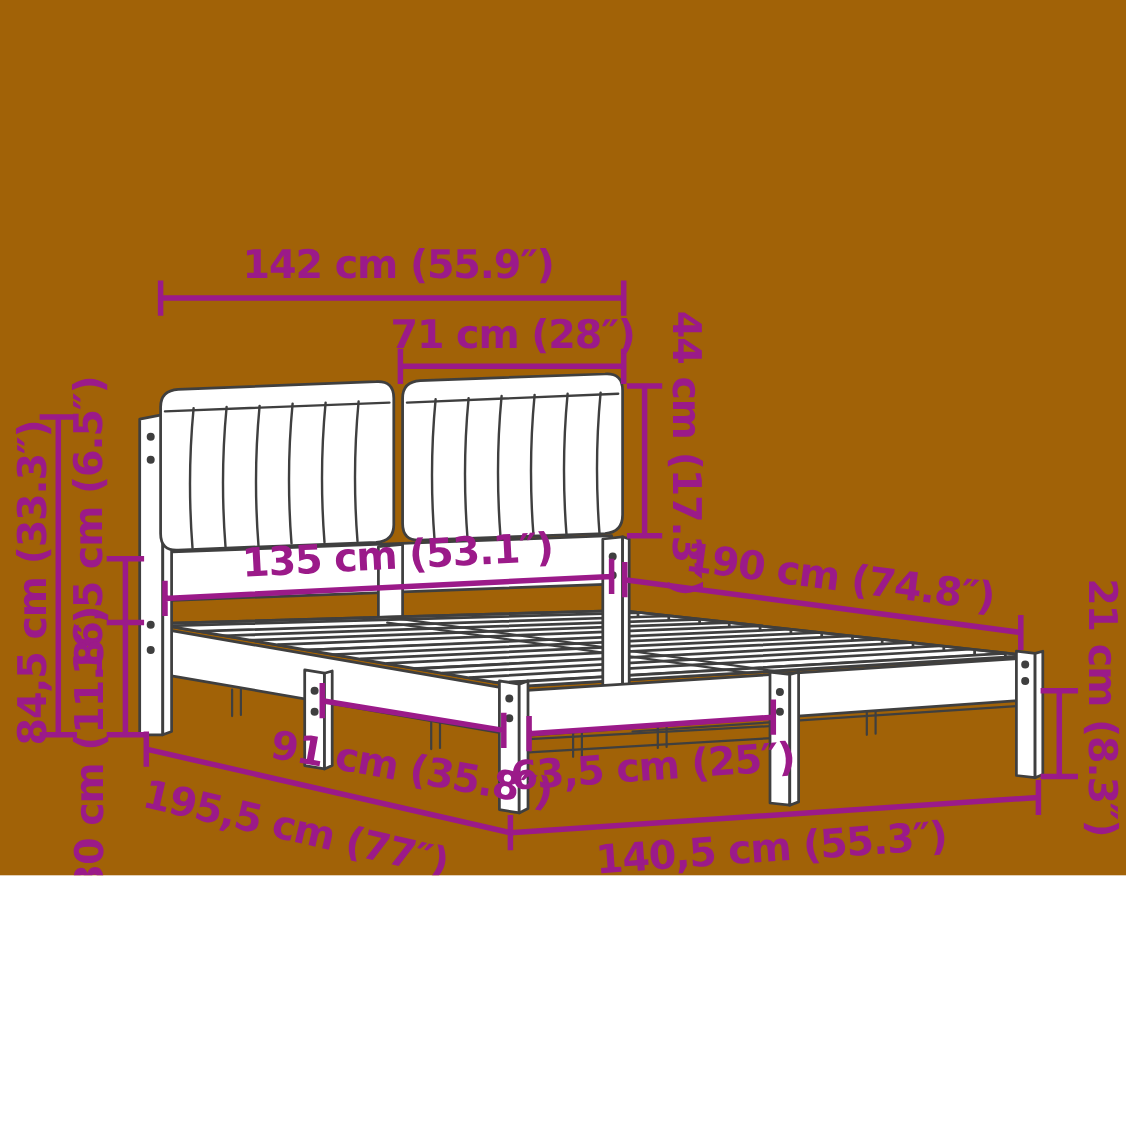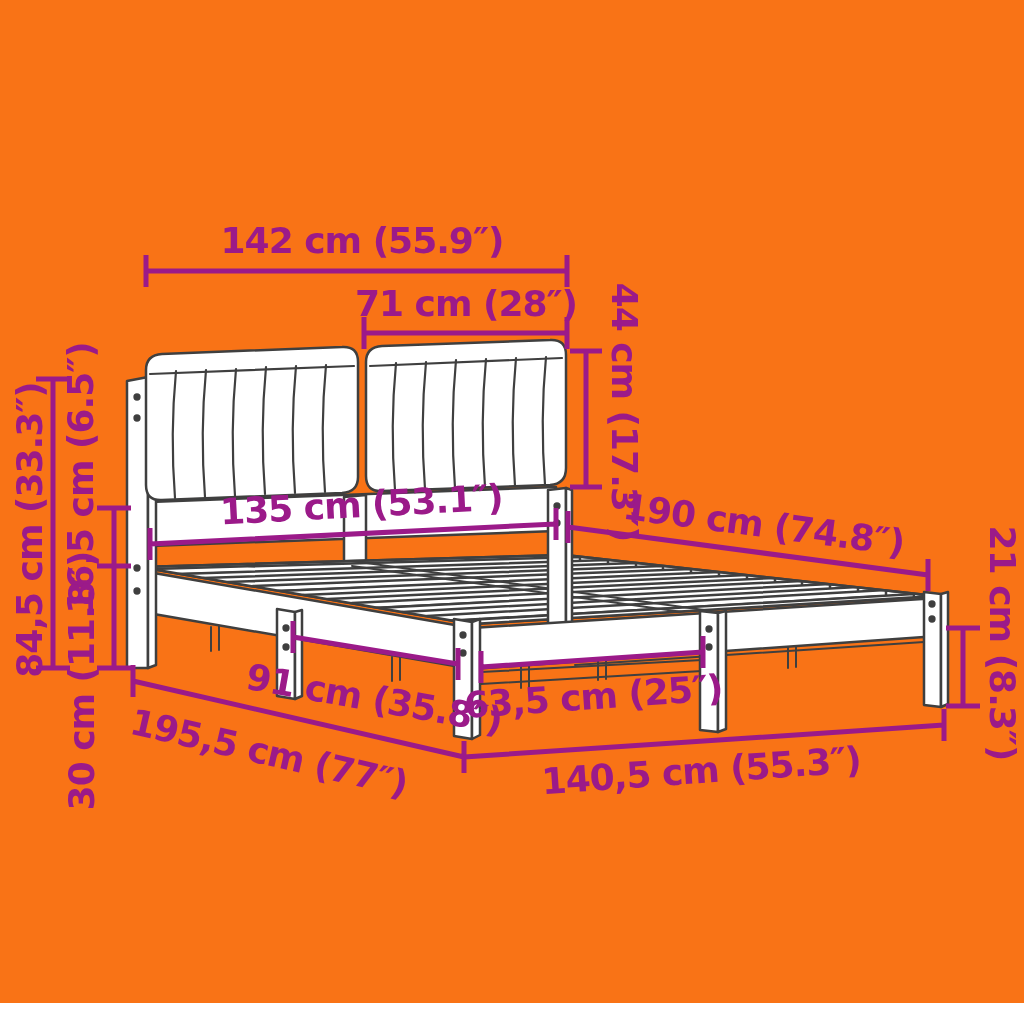--- a/index.html
+++ b/index.html
@@ -1,16 +1,16 @@
 <!DOCTYPE html>
 <html><head>
 <meta charset="utf-8">
 <style>
   html,body{margin:0;padding:0;background:#fff;}
-  #canvas{position:relative;width:1024px;height:1003px;background:#f97316;overflow:hidden;}
+  #canvas{position:relative;width:1024px;height:796px;background:#a16207;overflow:hidden;}
   svg{position:absolute;left:0;top:0;}
   .dim-text{font-family:"DejaVu Sans","Liberation Sans",sans-serif;font-weight:700;font-size:36px;letter-spacing:-1px;}
 </style>
 </head>
 <body>
 
 <div id="canvas">
 <svg width="1024" height="1024" viewBox="0 0 1024 1024">
   <defs>
     <clipPath id="platClip">

